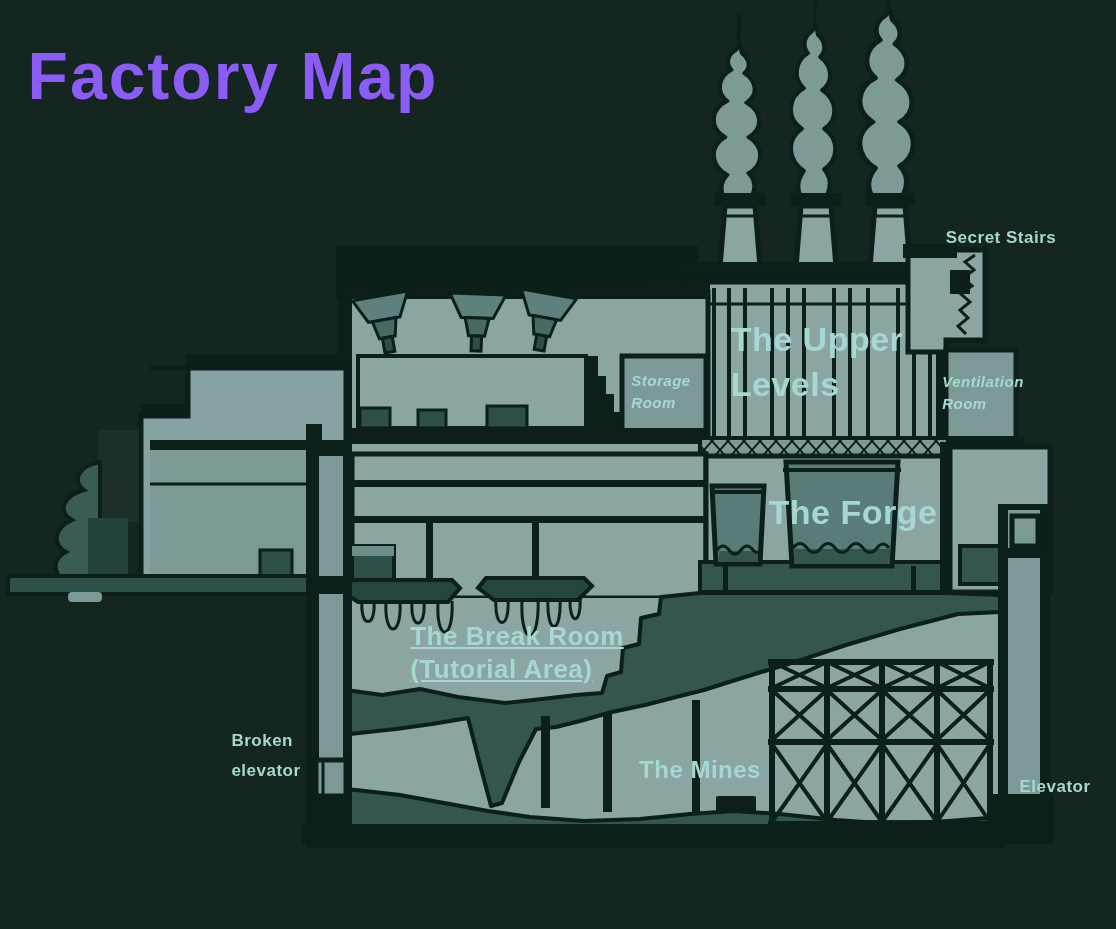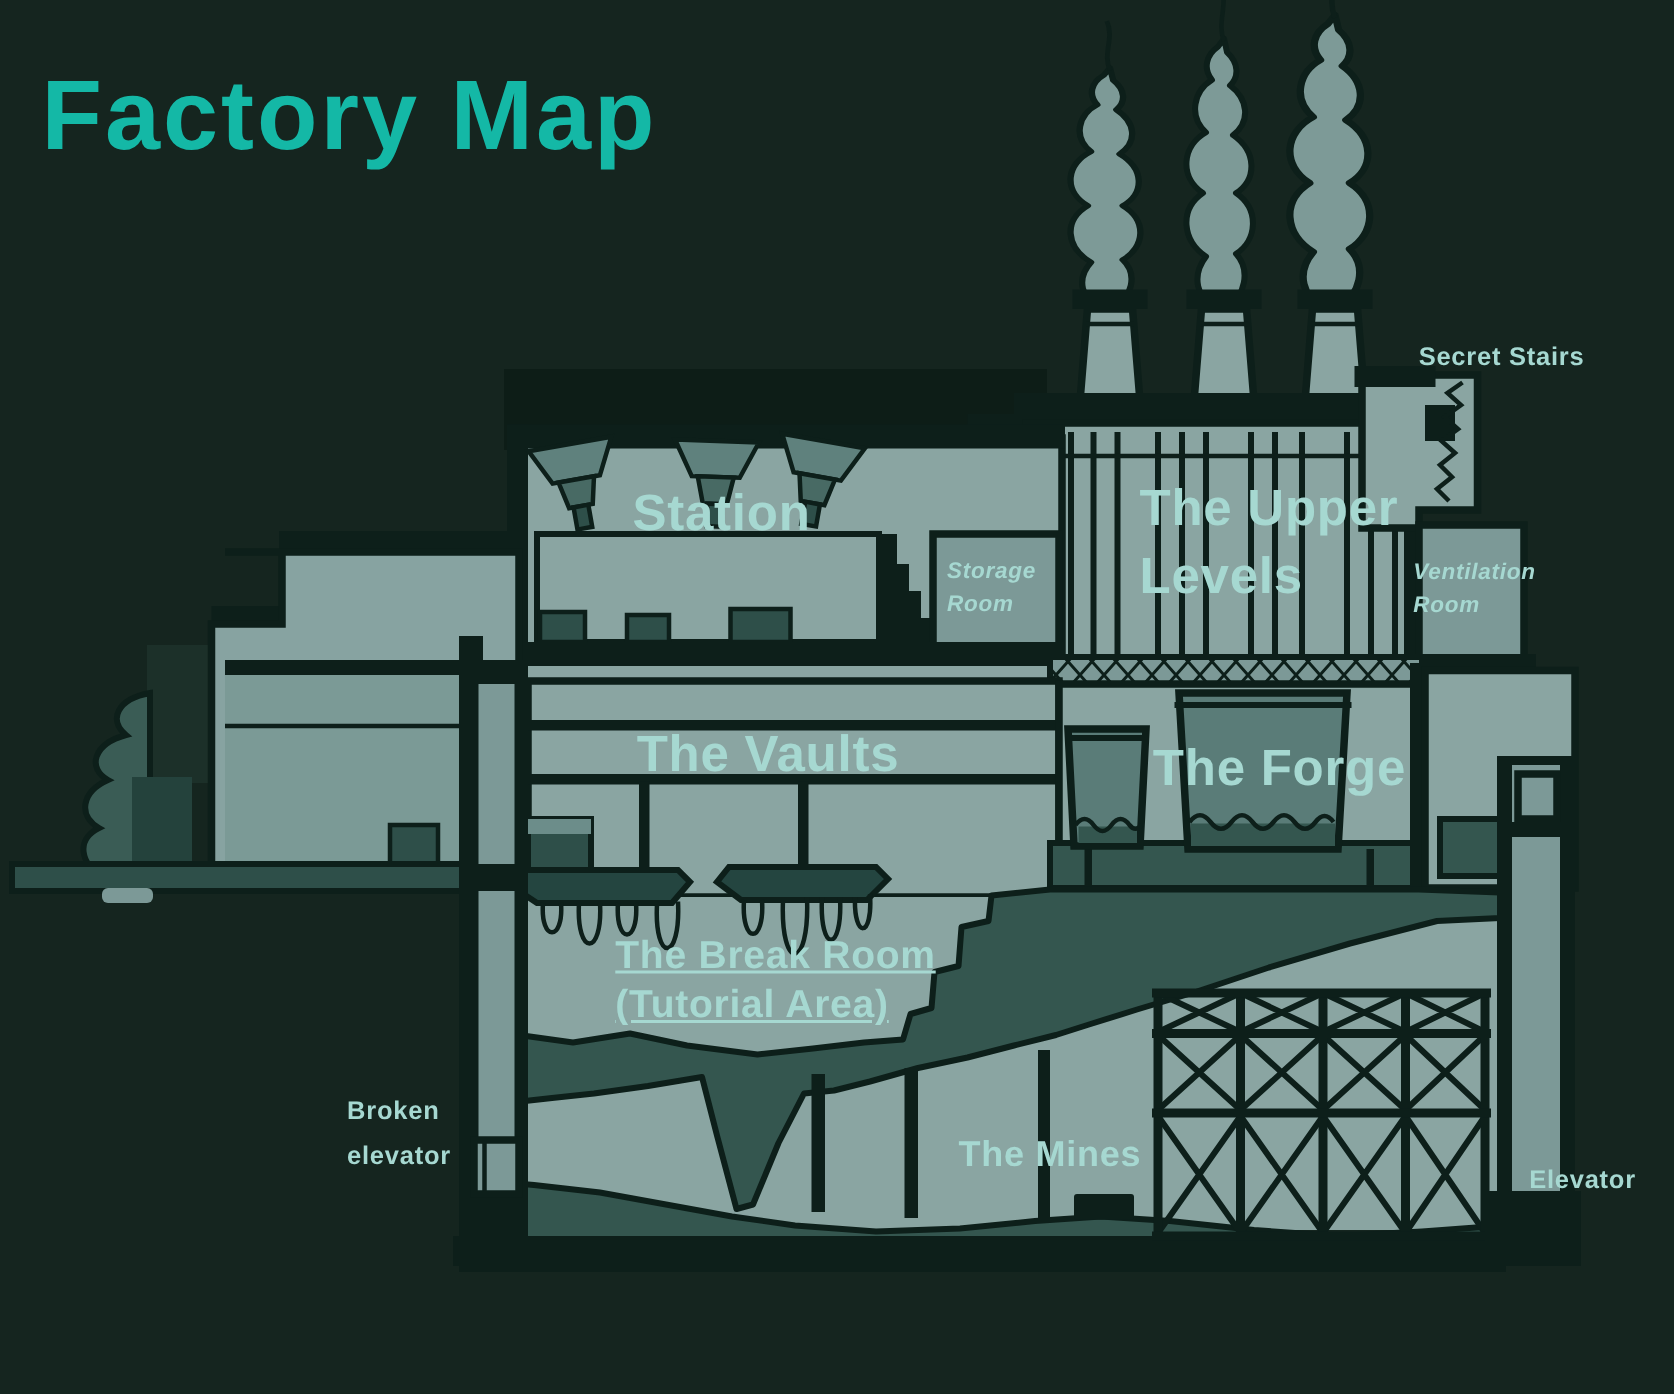--- a/index.html
+++ b/index.html
@@ -13,21 +13,21 @@
     transform:translateX(-50%);font-weight:bold;letter-spacing:.5px;
   }
   .lbl span{display:block;}
   .lbl.big{font-size:34px;line-height:47px;}
   .lbl.mid{font-size:26px;line-height:33px;}
   .lbl.small{font-size:15px;line-height:22px;font-style:italic;}
   .lbl.tiny{font-size:17px;line-height:30px;}
   .lbl.mines{font-size:24px;line-height:38px;}
   .title{
     position:absolute;left:233px;top:30px;transform:translateX(-50%);
-    color:#14b8a6;font-size:66px;line-height:92px;font-weight:bold;
+    color:#8b5cf6;font-size:66px;line-height:92px;font-weight:bold;
     letter-spacing:2px;text-align:center;white-space:nowrap;
   }
 </style>
 </head>
 <body>
 
 <div class="stage">
 
 <svg width="1116" height="929" viewBox="0 0 1116 929">
   <defs>
@@ -227,42 +227,38 @@
 <div class="title">
   <span>Factory</span>
   <span>Map</span>
 </div>
 
 <div class="lbl tiny" style="left:1001px;top:229px;line-height:18px;">
   <span>Secret Stairs</span>
 </div>
 
 <div class="lbl big" style="left:481px;top:319px;">
-  <span>Station</span>
 </div>
 
 <div class="lbl small" style="left:661px;top:370px;">
   <span>Storage</span>
   <span>Room</span>
 </div>
 
-<div class="lbl big" style="left:846px;top:317px;line-height:45px;">
+<div class="lbl big" style="left:817px;top:317px;line-height:45px;">
   <span>The Upper</span>
   <span>Levels</span>
 </div>
 
 <div class="lbl small" style="left:983px;top:371px;">
   <span>Ventilation</span>
   <span>Room</span>
 </div>
 
 
-<div class="lbl big" style="left:512px;top:483px;line-height:40px;">
-  <span>The Vaults</span>
-</div>
 
 <div class="lbl big" style="left:831px;top:492px;line-height:40px;margin-left:22px;">
   <span>The Forge</span>
 </div>
 
 <div class="lbl mid" style="left:517px;top:620px;text-decoration:underline;">
   <span>The Break Room</span>
   <span>(Tutorial Area)</span>
 </div>
 

